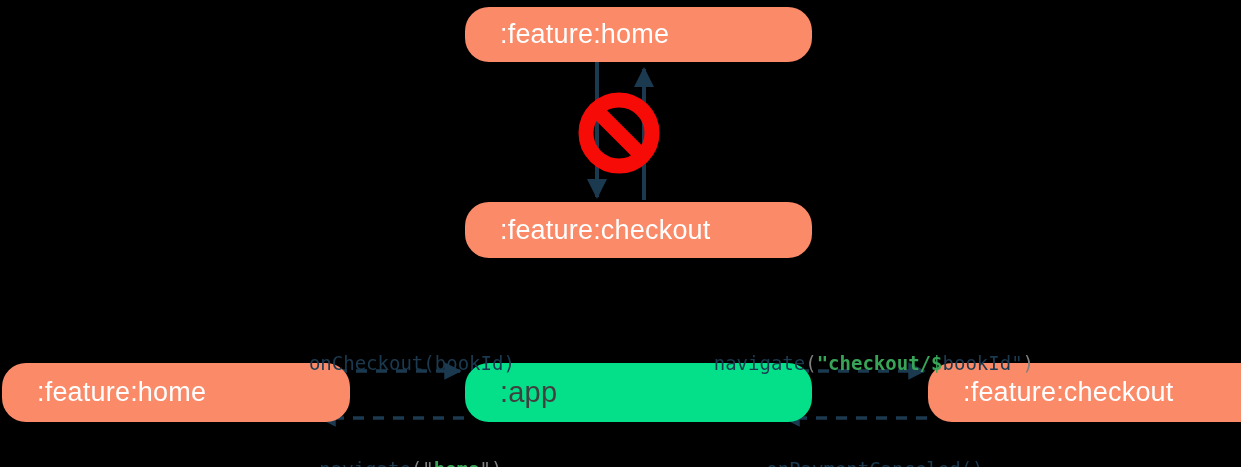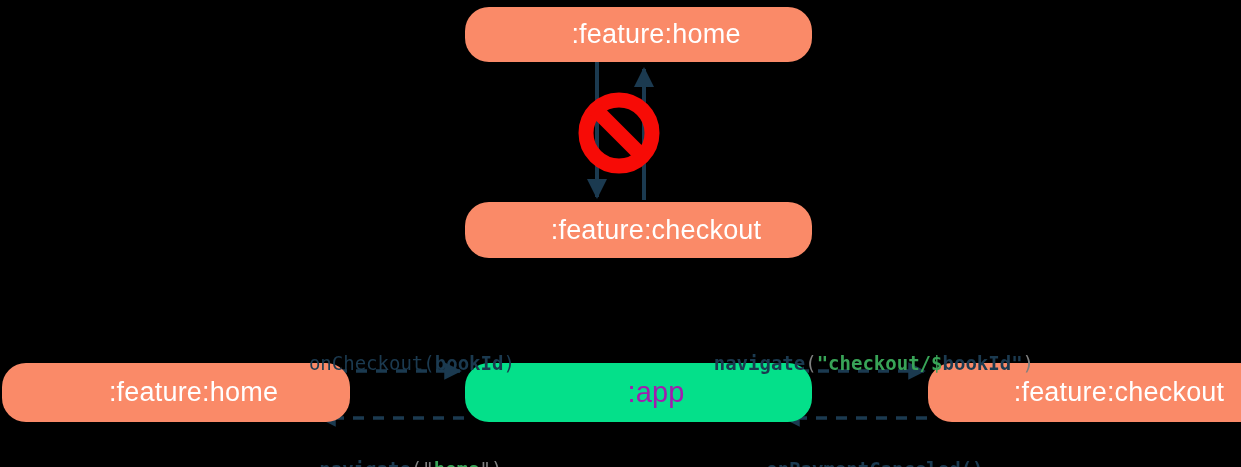--- a/index.html
+++ b/index.html
@@ -7,46 +7,46 @@
     position:relative;
     width:1241px;height:467px;
     background:#000;
     overflow:hidden;
     font-family:"Liberation Sans",sans-serif;
   }
   .layer{position:absolute;left:0;top:0;width:1241px;height:467px;}
   .module{
     position:absolute;
     border-radius:24px;
-    display:flex;align-items:center;justify-content:center;
+    display:flex;align-items:center;justify-content:flex-start;
     font-size:27px;
     letter-spacing:0.2px;
     padding-left:35px;
   }
   .salmon{background:#FA8A68;color:#FFFFFF;}
-  .green-box{background:#04E08A;color:#a21caf;font-size:29px;}
+  .green-box{background:#04E08A;color:#404040;font-size:29px;}
   .box-home-top   {left:465px;top:7px;   width:312px;height:55px;}
   .box-checkout-top{left:465px;top:202px;width:312px;height:56px;}
   .box-home-bot   {left:2px;  top:363px; width:313px;height:59px;}
   .box-app        {left:465px;top:363px; width:312px;height:59px;}
   .box-checkout-bot{left:928px;top:363px;width:312px;height:59px;}
   .code-label{
     position:absolute;
     transform:translateX(-50%);
     font-family:"DejaVu Sans Mono",monospace;
     font-size:19px;
     line-height:22px;
     white-space:pre;
   }
   .lbl-on-checkout      {left:389px;top:330px;}
   .lbl-navigate-checkout{left:851px;top:330px;}
   .lbl-navigate-home    {left:388px;top:436px;}
   .lbl-on-payment       {left:852px;top:436px;}
   .tk-navy  {color:#1B3A50;text-align:right;}
-  .tk-navy-b{color:#1B3A50;font-weight:bold;}
+  .tk-navy-b{color:#1B3A50;font-weight:normal;}
   .tk-green-b{color:#38A457;font-weight:bold;}
   .tk-gray  {color:#808080;}
 </style>
 </head>
 <body>
 
 <div class="canvas">
 
   <svg class="layer" viewBox="0 0 1241 467">
     <defs>

